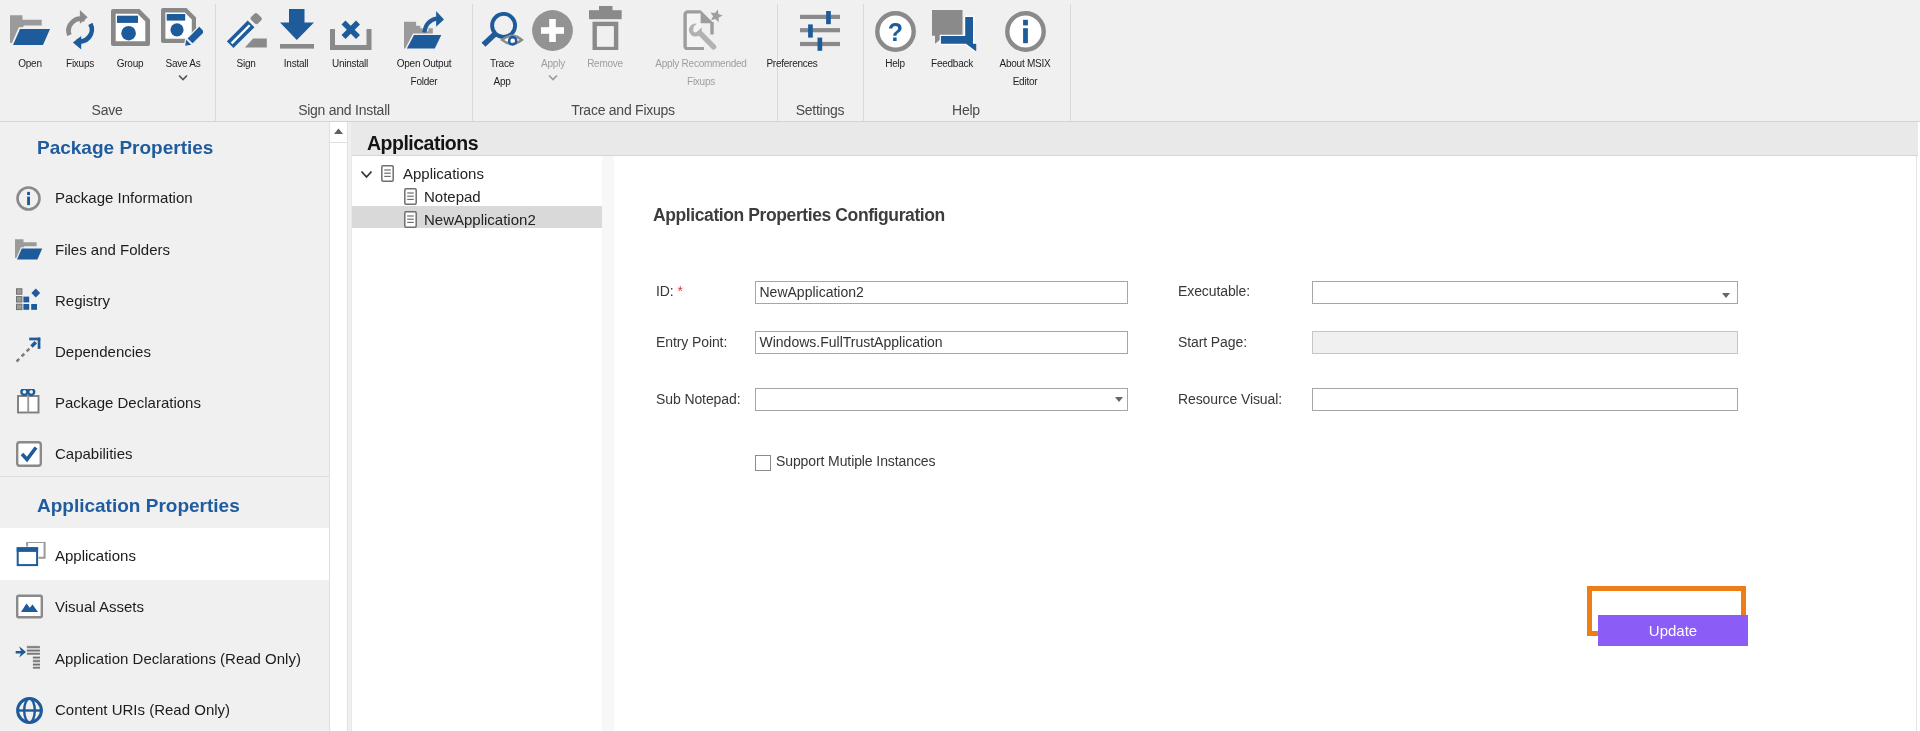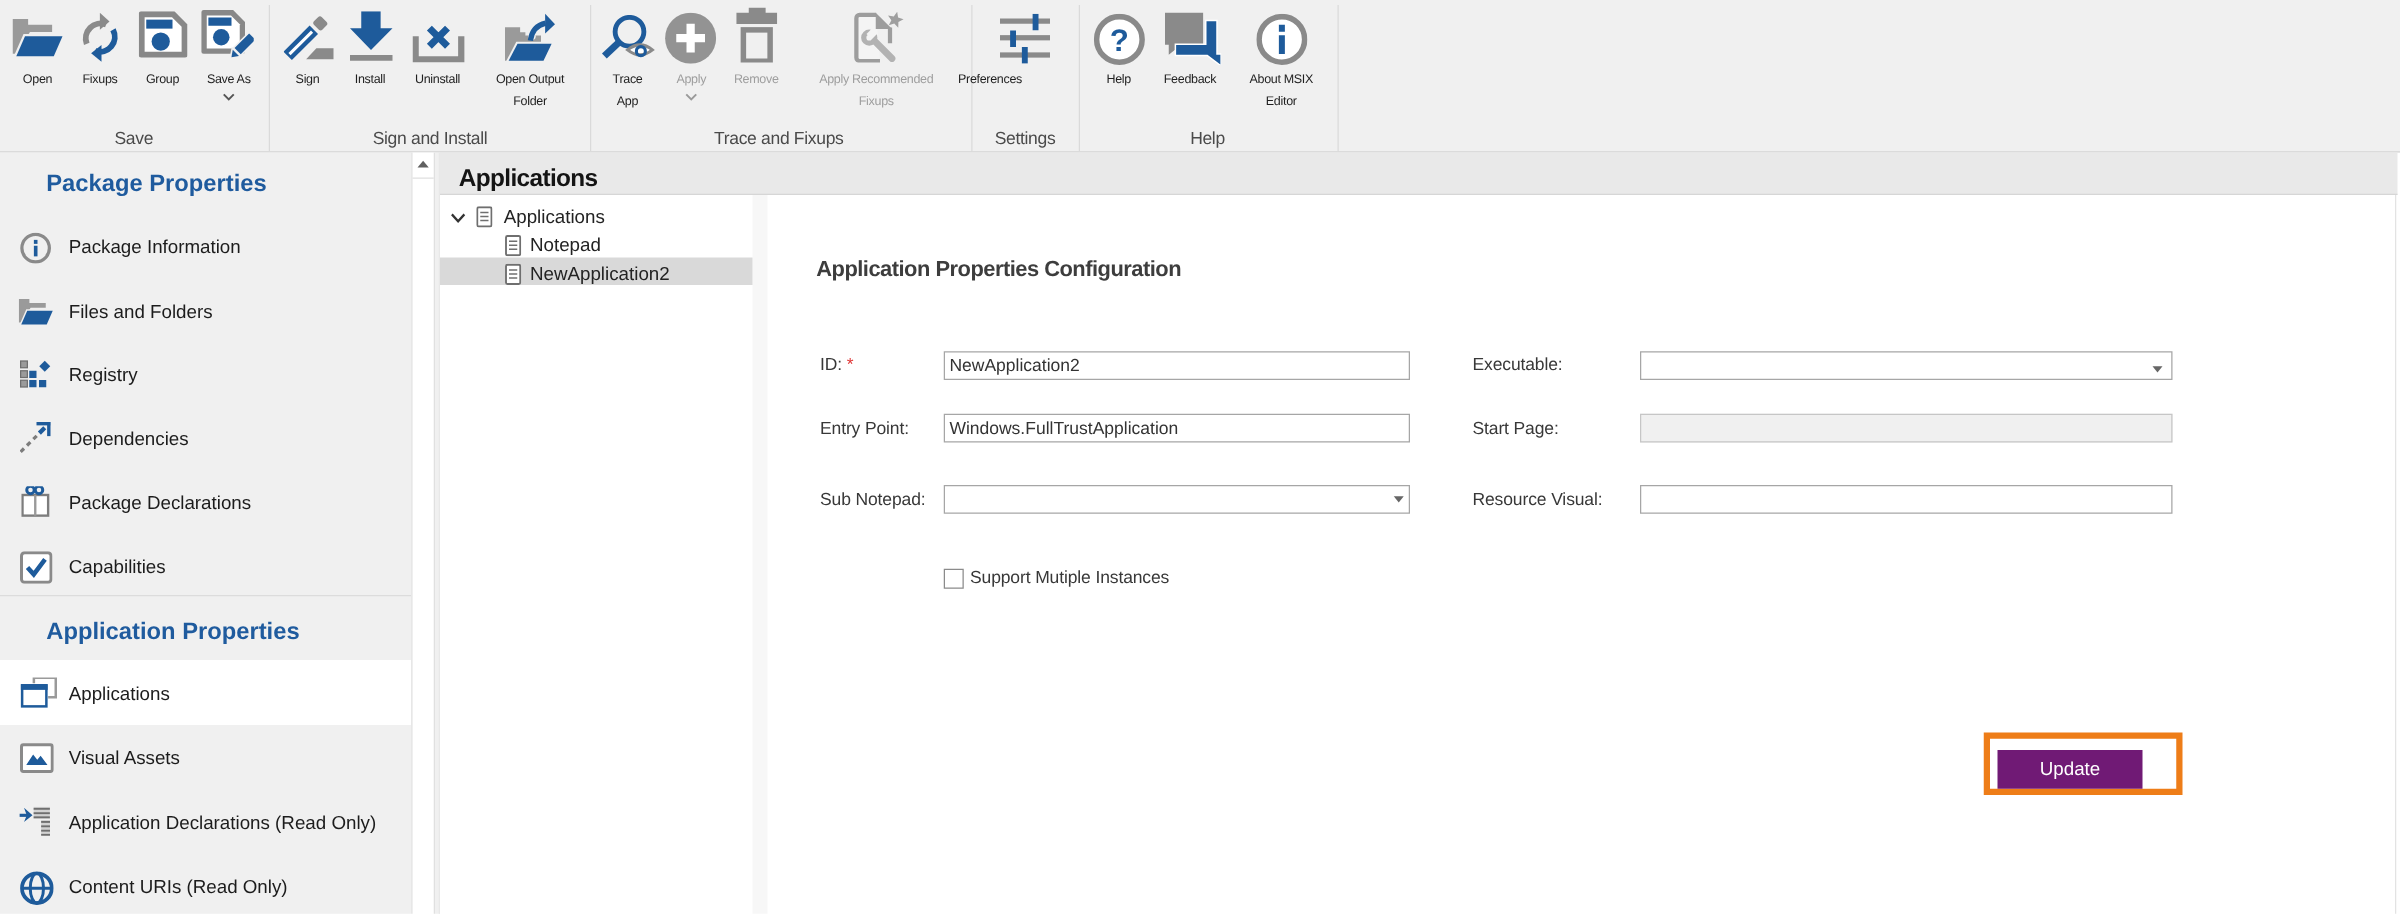--- a/index.html
+++ b/index.html
@@ -320,13 +320,13 @@
 <div class="flabel" style="left:1178px;top:334px">Start Page:</div>
 <div class="finput fdis" style="left:1312px;top:331px;width:426px;"></div>
 <div class="flabel" style="left:656px;top:391px">Sub Notepad:</div>
 <div class="finput" style="left:755px;top:388px;width:373px;"></div>
 <div class="darr" style="left:1114.5px;top:396.5px"></div>
 <div class="flabel" style="left:1178px;top:391px">Resource Visual:</div>
 <div class="finput" style="left:1312px;top:388px;width:426px;"></div>
 <div style="position:absolute;left:755px;top:455px;width:14px;height:14px;border:1.5px solid #8b8b8b;background:#fff"></div>
 <div class="flabel" style="left:776px;top:452.5px;font-size:14px;letter-spacing:-0.1px">Support Mutiple Instances</div>
 <div style="position:absolute;left:1587px;top:586px;width:149px;height:40px;border:5px solid #ee7d18;background:#fff"></div>
-<div style="position:absolute;left:1598px;top:600px;width:116px;height:31px;background:#701a75;color:#fff;font-size:15px;text-align:center;line-height:31px">Update</div>
+<div style="position:absolute;left:1598px;top:615px;width:150px;height:31px;background:#8b5cf6;color:#fff;font-size:15px;text-align:center;line-height:31px">Update</div>
 
 </body></html>

